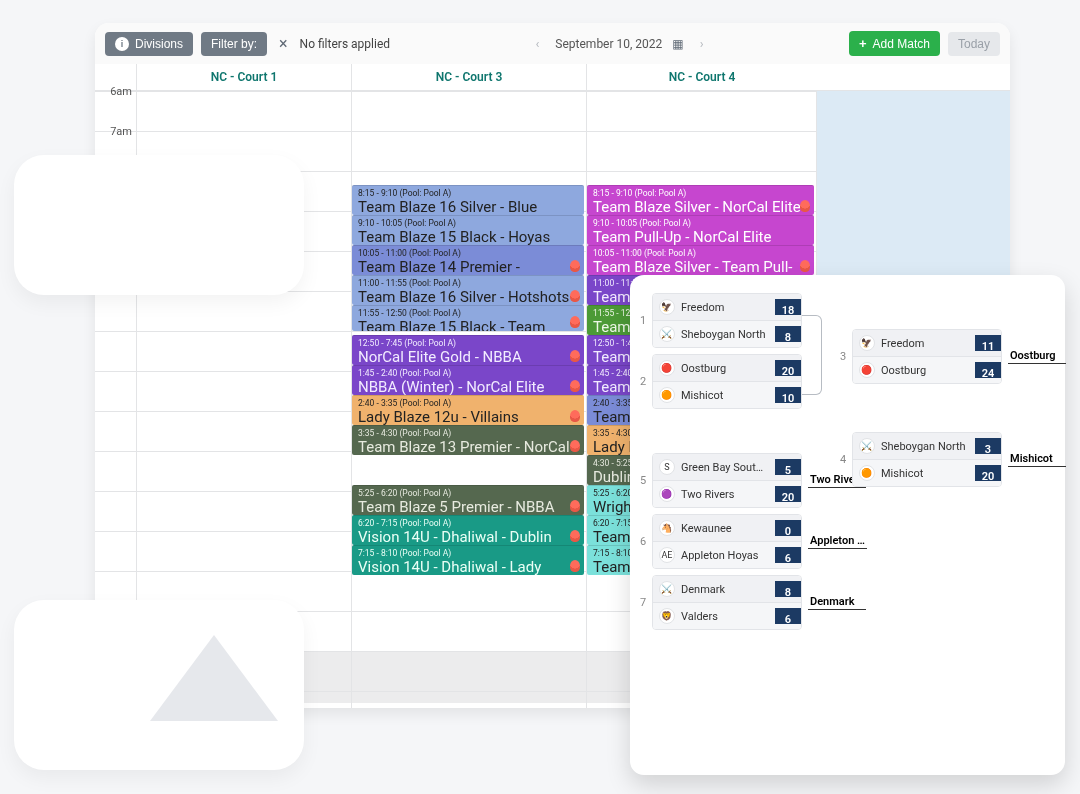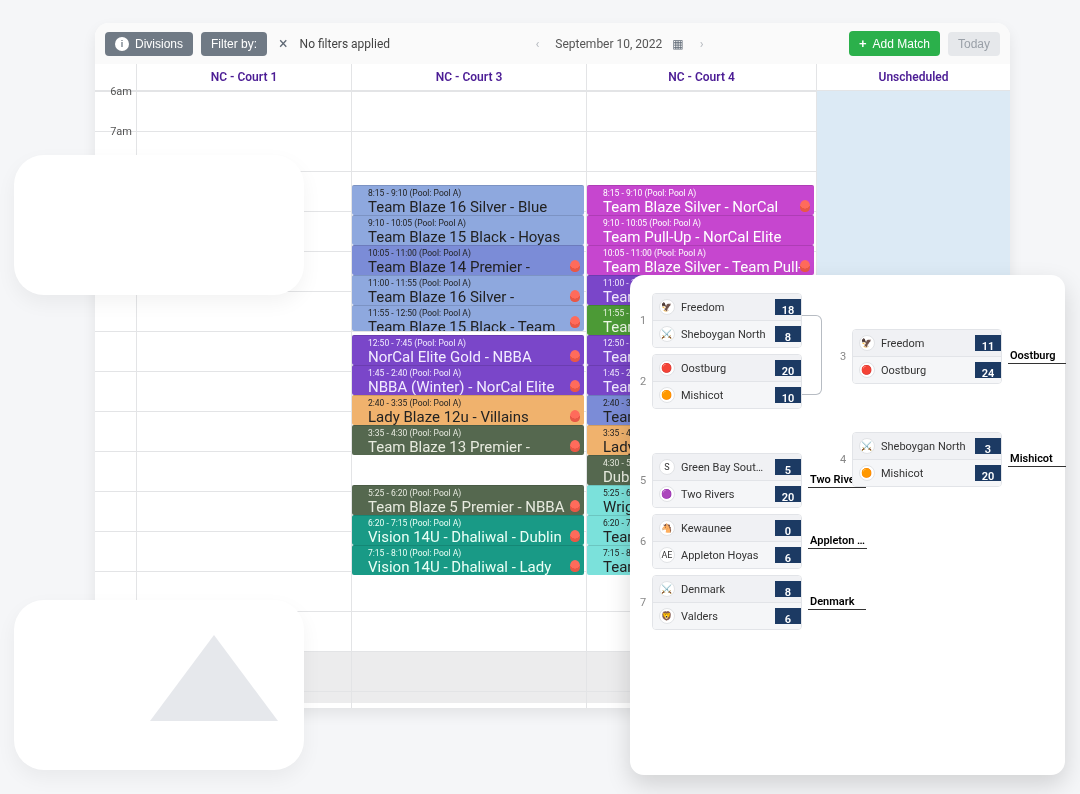--- a/index.html
+++ b/index.html
@@ -73,21 +73,21 @@
   }
   .plus-icon{font-weight:bold;font-size:13px;}
   .cal-icon{color:#606a76}
 
   .headers {
     display: grid;
     grid-template-columns: 42px 215px 235px 230px 1fr;
     border-bottom: 1px solid #e3e4e6;
     font-weight: 600;
     font-size: 12px;
-    color: #4c1d95;
+    color: #0f766e;
     background:#fff;
   }
   .headers > div {
     padding: 6px 4px;
     text-align: center;
     border-right: 1px solid #e3e4e6;
   }
   .headers > div:first-child { border-right:1px solid #e3e4e6; }
   .headers > div:last-child { border-right:none; }
 
@@ -115,21 +115,21 @@
   .col {
     position:relative;
     border-right:1px solid #e3e4e6;
   }
   .col.unscheduled { background:#dceaf5; border-right:none; }
 
   .event {
     position:absolute;
     left:0; right:2px;
     border-radius:2px;
-    padding:2px 6px 3px 16px;
+    padding:2px 6px 3px 6px;
     font-size:9px;
     color:#222;
     overflow:hidden;
     border-top:1px solid rgba(0,0,0,.12);
   }
   .event .time { font-size:8.5px; }
   .event .title { font-size:15px; }
   .event .flag {
     position:absolute; right:4px; bottom:3px;
     width:10px;height:12px;
@@ -246,21 +246,20 @@
       <span>Add Match</span>
     </button>
     <button class="btn btn-light">Today</button>
   </div>
 
   <div class="headers">
     <div></div>
     <div>NC - Court 1</div>
     <div>NC - Court 3</div>
     <div>NC - Court 4</div>
-    <div>Unscheduled</div>
   </div>
 
   <div class="grid-body">
     <div class="timecol" id="timecol">
         <div class="hourline" style="top: 0px;"></div>
         <div class="hourline" style="top: 40px;"></div>
         <div class="hourline" style="top: 80px;"></div>
         <div class="hourline" style="top: 120px;"></div>
         <div class="hourline" style="top: 160px;"></div>
         <div class="hourline" style="top: 200px;"></div>

